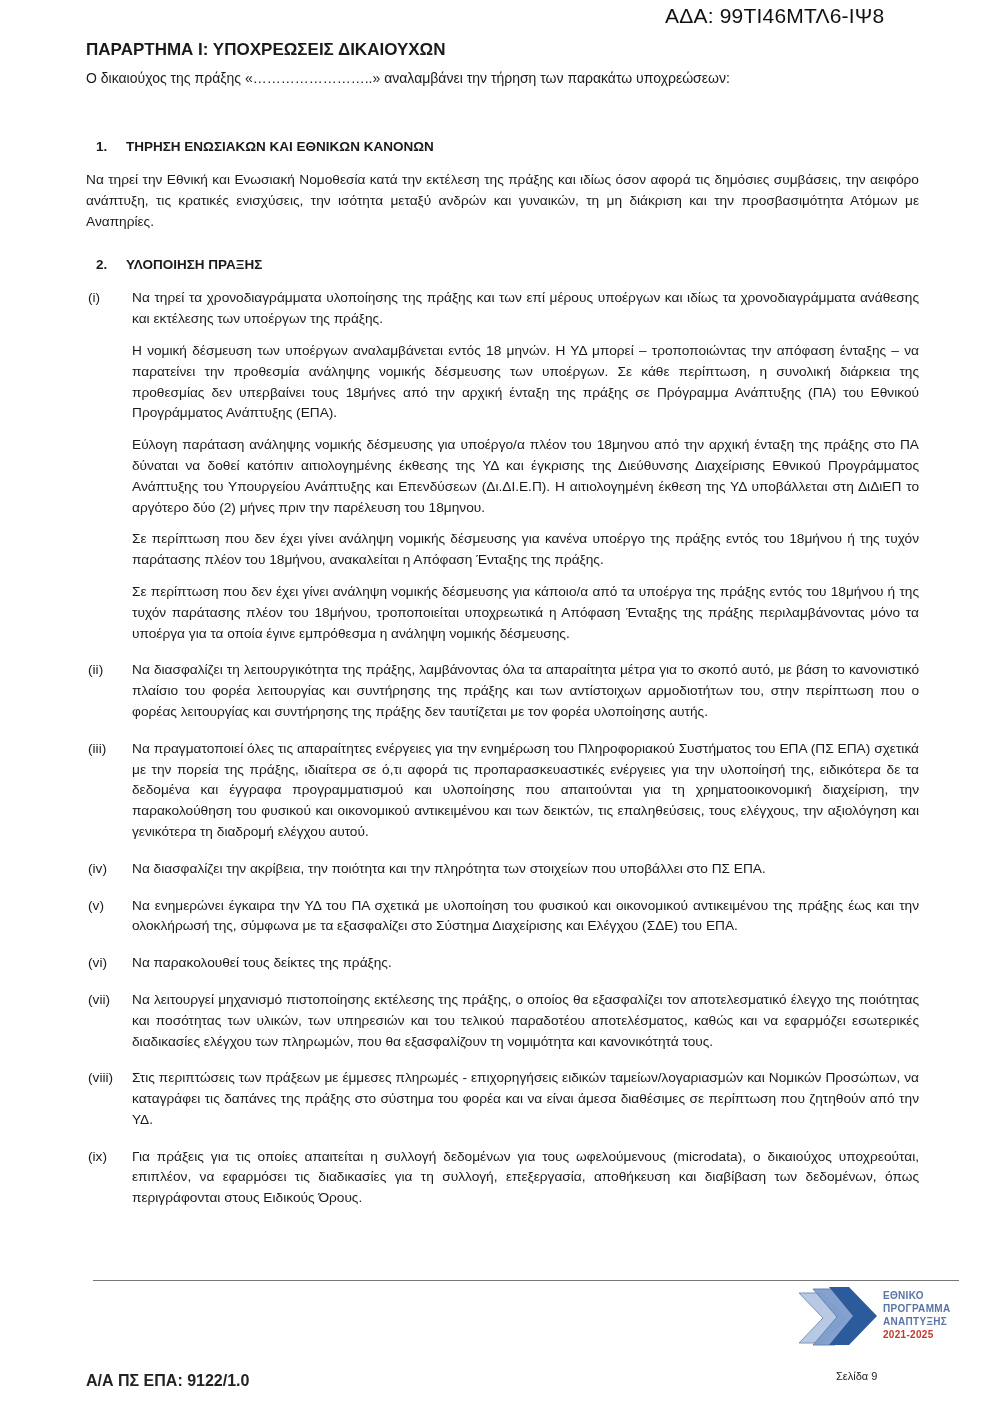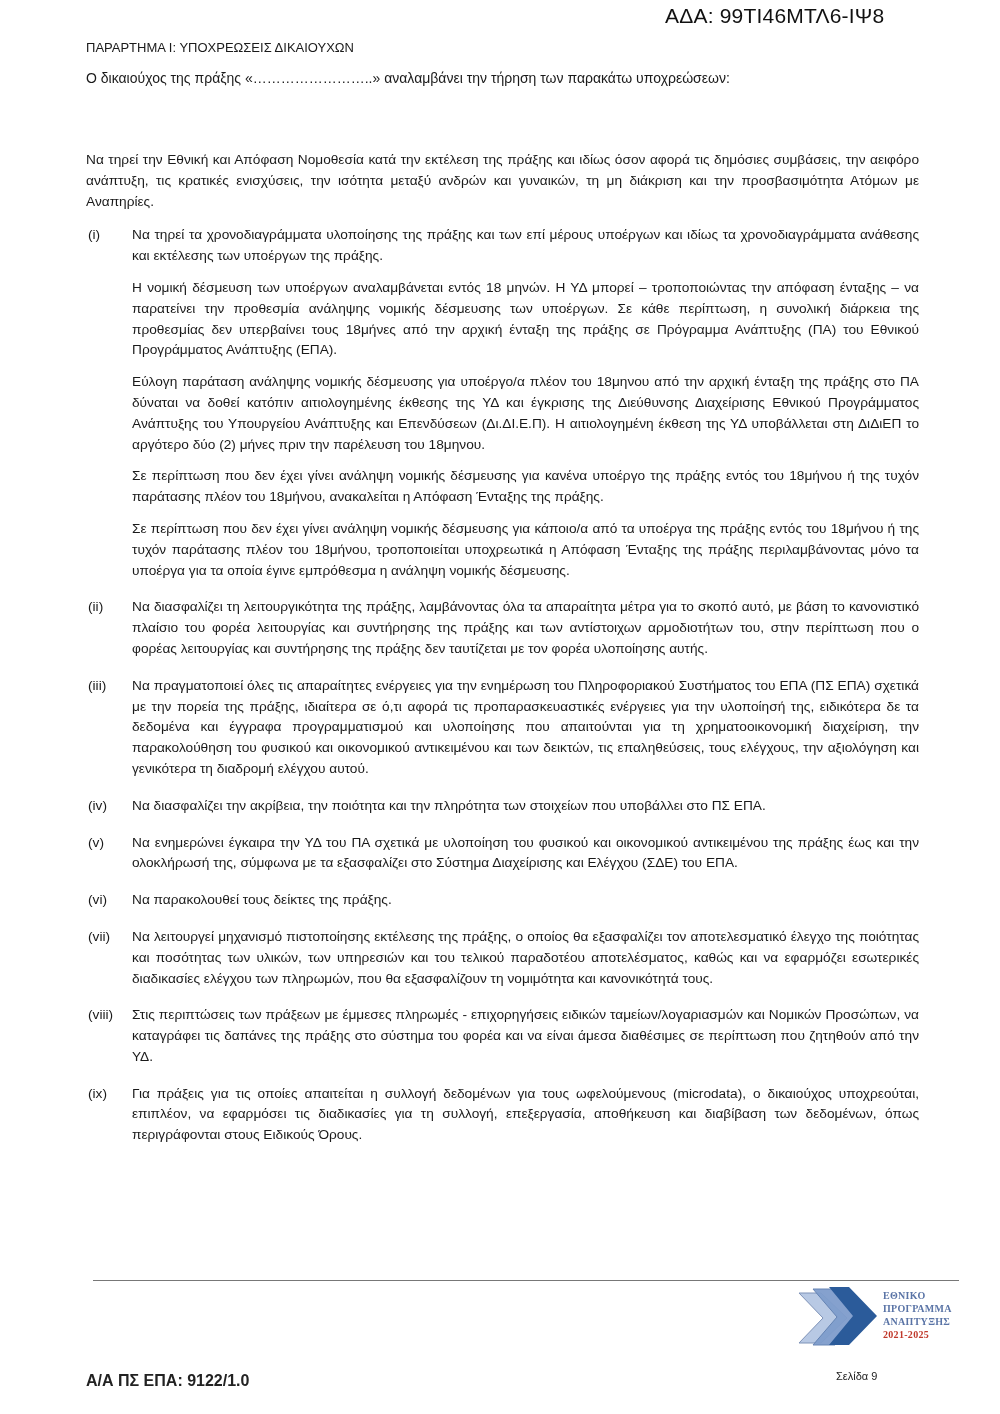--- a/index.html
+++ b/index.html
@@ -1,50 +1,56 @@
 <!DOCTYPE html>
 <html><head>
 <meta charset="utf-8">
 <style>
   html, body { margin: 0; padding: 0; background: #ffffff; }
   body { width: 1000px; height: 1414px; position: relative; overflow: hidden;
          font-family: "Liberation Sans", sans-serif; color: #1a1a1a; }
   .ada { position: absolute; left: 665px; top: 4px; font-size: 21px; letter-spacing: 0.2px; color: #111; }
-  .annex-title { position: absolute; left: 86px; top: 40px; font-size: 13px; font-weight: normal; }
+  .annex-title { position: absolute; left: 86px; top: 40px; font-size: 17px; font-weight: bold; }
   .intro { position: absolute; left: 86px; top: 70px; font-size: 14px; }
   .content { position: absolute; left: 86px; top: 137px; width: 833px; font-size: 13.7px; line-height: 20.8px; }
   .sec-h { font-weight: bold; font-size: 13.5px; margin: 0; height: 20px; }
   .sec-h .num { display: inline-block; width: 30px; padding-left: 10px; }
   p { margin: 0; text-align: justify; }
   .sec1-p { margin-top: 13px; }
   .sec2-h { margin-top: 23px; }
   .item { display: flex; margin-top: 16px; }
   .item:first-of-type { margin-top: 0; }
   .item .lbl { width: 46px; flex: 0 0 46px; padding-left: 2px; box-sizing: border-box; }
   .item .body { flex: 1; }
   .item .body p + p { margin-top: 11px; }
   .items { margin-top: 13px; }
   .footer-line { position: absolute; left: 93px; top: 1280px; width: 866px; height: 1px; background: #777; }
   .logo { position: absolute; left: 795px; top: 1285px; width: 170px; height: 65px; }
-  .logo-text { position: absolute; left: 88px; top: 4px; font-size: 10px; line-height: 13px; font-weight: bold; letter-spacing: 0.3px; font-family: Liberation Serif, serif; }
+  .logo-text { position: absolute; left: 88px; top: 4px; font-size: 10px; line-height: 13px; font-weight: bold; letter-spacing: 0.3px; }
   .logo-text .l1, .logo-text .l2, .logo-text .l3 { color: #5a74a6; }
   .logo-text .l4 { color: #c0392b; }
   .foot-left { position: absolute; left: 86px; top: 1372px; font-size: 16px; color: #222; font-weight: bold; }
   .foot-right { position: absolute; left: 836px; top: 1370px; font-size: 11px; color: #222; }
 </style>
 </head>
 <body>
 
 <div class="ada">ΑΔΑ: 99ΤΙ46ΜΤΛ6-ΙΨ8</div>
 <div class="annex-title">ΠΑΡΑΡΤΗΜΑ Ι: ΥΠΟΧΡΕΩΣΕΙΣ ΔΙΚΑΙΟΥΧΩΝ</div>
 <div class="intro">Ο δικαιούχος της πράξης «……………………..» αναλαμβάνει την τήρηση των παρακάτω υποχρεώσεων:</div>
 
 <div class="content">
-  <p class="sec1-p">Να τηρεί την Εθνική και Απόφαση Νομοθεσία κατά την εκτέλεση της πράξης και ιδίως όσον αφορά τις δημόσιες συμβάσεις, την αειφόρο ανάπτυξη, τις κρατικές ενισχύσεις, την ισότητα μεταξύ ανδρών και γυναικών, τη μη διάκριση και την προσβασιμότητα Ατόμων με Αναπηρίες.</p>
+  <div class="sec-h">
+    <span class="num">1.</span><span>ΤΗΡΗΣΗ ΕΝΩΣΙΑΚΩΝ ΚΑΙ ΕΘΝΙΚΩΝ ΚΑΝΟΝΩΝ</span>
+  </div>
+  <p class="sec1-p">Να τηρεί την Εθνική και Ενωσιακή Νομοθεσία κατά την εκτέλεση της πράξης και ιδίως όσον αφορά τις δημόσιες συμβάσεις, την αειφόρο ανάπτυξη, τις κρατικές ενισχύσεις, την ισότητα μεταξύ ανδρών και γυναικών, τη μη διάκριση και την προσβασιμότητα Ατόμων με Αναπηρίες.</p>
 
+  <div class="sec-h sec2-h">
+    <span class="num">2.</span><span>ΥΛΟΠΟΙΗΣΗ ΠΡΑΞΗΣ</span>
+  </div>
 
   <div class="items">
     <div class="item">
       <div class="lbl">(i)</div>
       <div class="body">
         <p>Να τηρεί τα χρονοδιαγράμματα υλοποίησης της πράξης και των επί μέρους υποέργων και ιδίως τα χρονοδιαγράμματα ανάθεσης και εκτέλεσης των υποέργων της πράξης.</p>
         <p>Η νομική δέσμευση των υποέργων αναλαμβάνεται εντός  18 μηνών. Η ΥΔ μπορεί – τροποποιώντας την απόφαση ένταξης – να παρατείνει την προθεσμία ανάληψης νομικής δέσμευσης των υποέργων. Σε κάθε περίπτωση, η συνολική διάρκεια της προθεσμίας δεν υπερβαίνει τους 18μήνες από την αρχική ένταξη της πράξης σε Πρόγραμμα Ανάπτυξης (ΠΑ) του Εθνικού Προγράμματος Ανάπτυξης (ΕΠΑ).</p>
         <p>Εύλογη παράταση ανάληψης νομικής δέσμευσης για υποέργο/α πλέον του 18μηνου από την αρχική ένταξη της πράξης στο ΠΑ δύναται να δοθεί κατόπιν αιτιολογημένης έκθεσης της ΥΔ και έγκρισης της Διεύθυνσης Διαχείρισης Εθνικού Προγράμματος Ανάπτυξης του Υπουργείου Ανάπτυξης και Επενδύσεων (Δι.ΔΙ.Ε.Π). Η αιτιολογημένη έκθεση της ΥΔ υποβάλλεται στη ΔιΔιΕΠ το αργότερο δύο (2) μήνες πριν την παρέλευση του 18μηνου.</p>
         <p>Σε περίπτωση που δεν έχει γίνει ανάληψη νομικής δέσμευσης για κανένα υποέργο της πράξης εντός του 18μήνου ή της τυχόν παράτασης πλέον του 18μήνου, ανακαλείται η Απόφαση Ένταξης της πράξης.</p>
         <p>Σε περίπτωση που δεν έχει γίνει ανάληψη νομικής δέσμευσης για κάποιο/α από τα υποέργα της πράξης εντός του 18μήνου ή της τυχόν παράτασης πλέον του 18μήνου, τροποποιείται υποχρεωτικά η Απόφαση Ένταξης της πράξης περιλαμβάνοντας μόνο τα υποέργα για τα οποία έγινε εμπρόθεσμα η ανάληψη νομικής δέσμευσης.</p>

